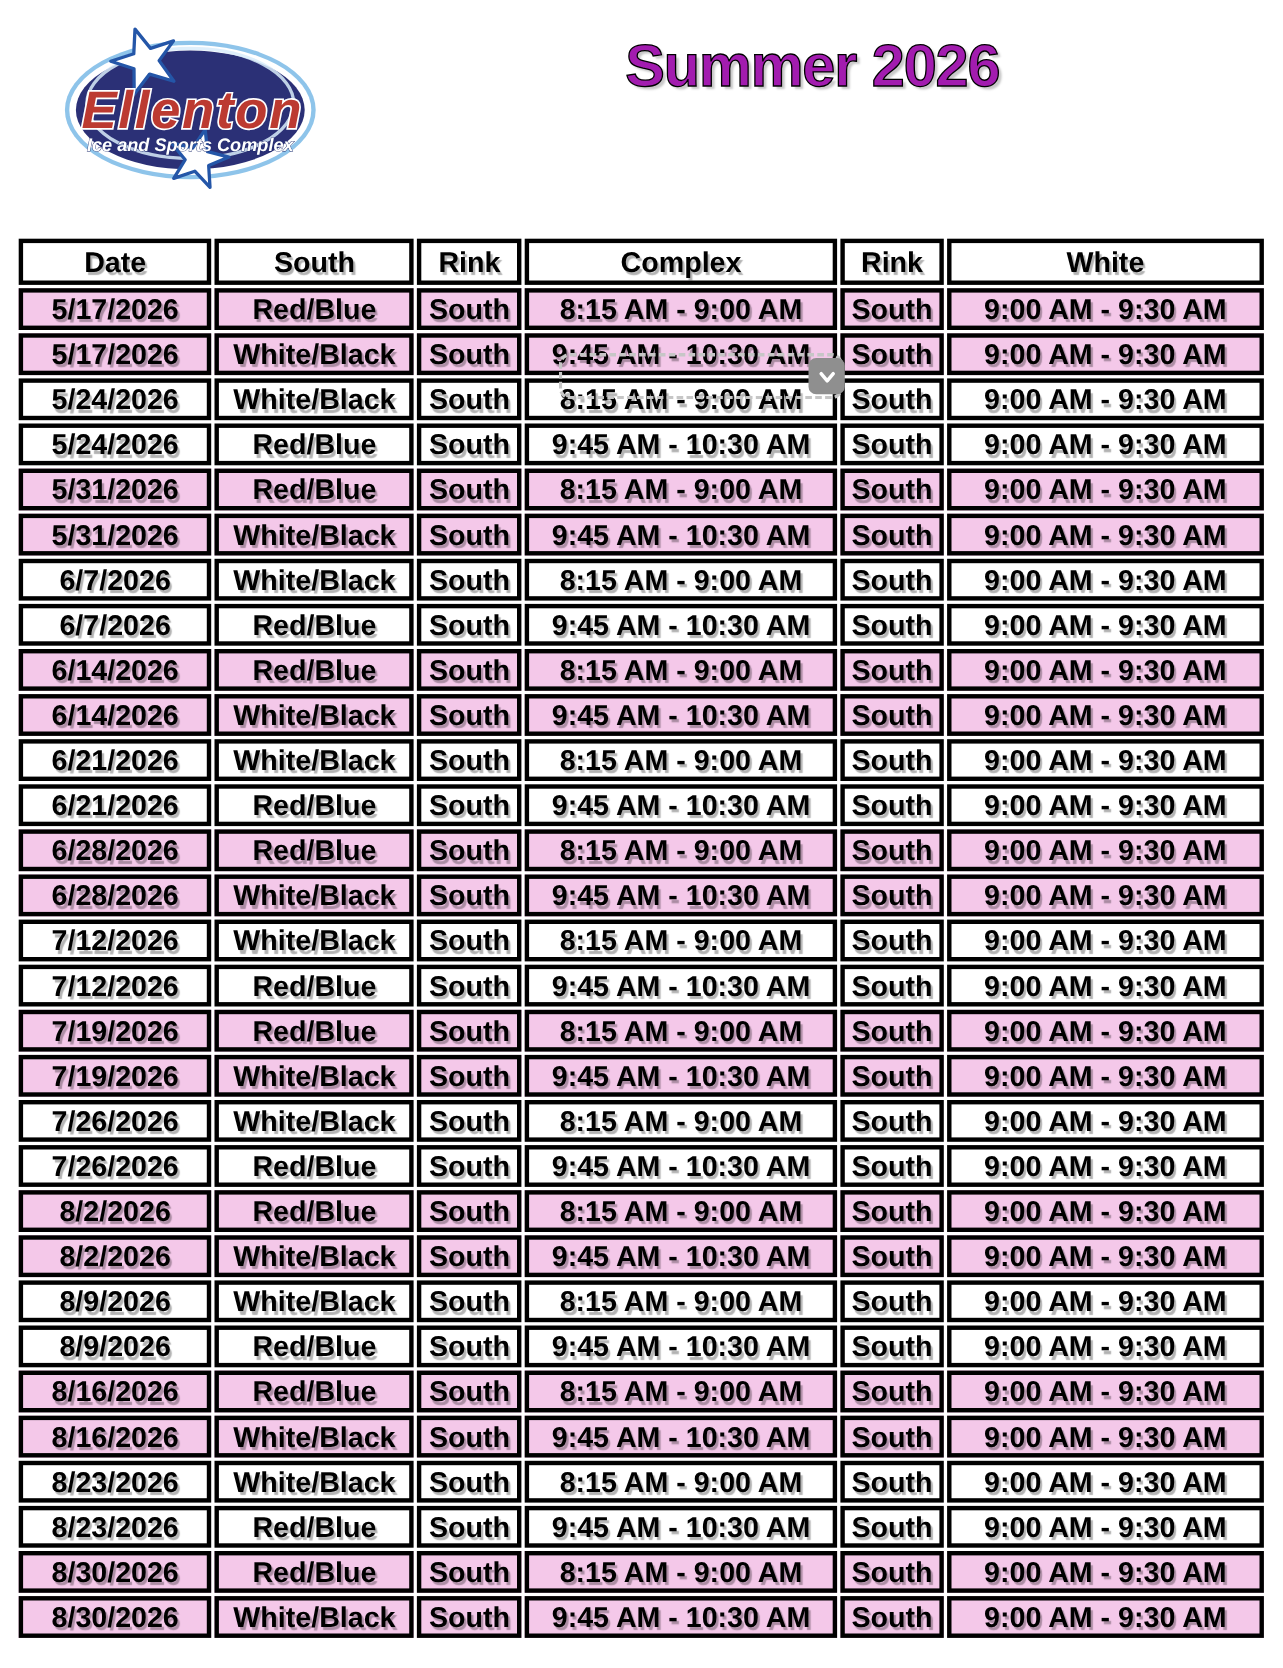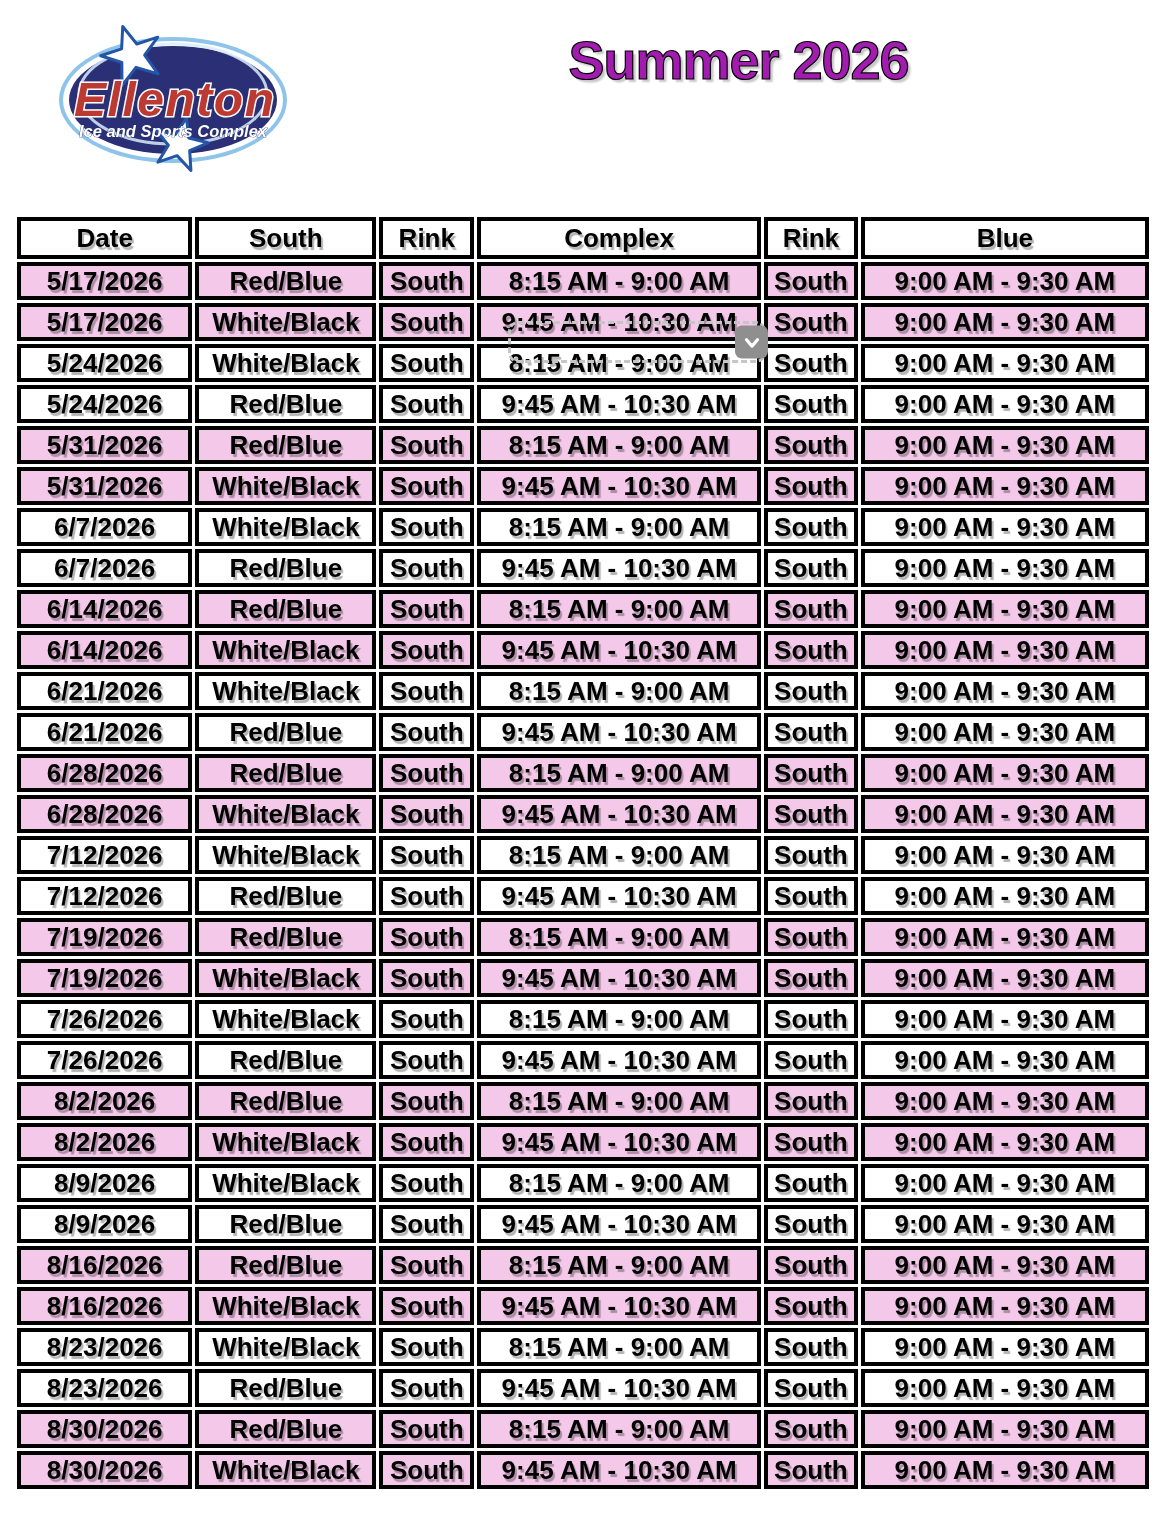--- a/index.html
+++ b/index.html
@@ -91,21 +91,21 @@
       <col style="width:8.4%">
       <col style="width:25.8%">
   </colgroup>
   <thead>
     <tr>
       <th>Date</th>
       <th>South</th>
       <th>Rink</th>
       <th>Complex</th>
       <th>Rink</th>
-      <th>Blue</th>
+      <th>White</th>
     </tr>
   </thead>
   <tbody id="schedule-body">
       <tr class="row-pink">
     <td>5/17/2026</td>
     <td>Red/Blue</td>
     <td>South</td>
     <td>8:15 AM - 9:00 AM</td>
     <td>South</td>
     <td>9:00 AM - 9:30 AM</td>

